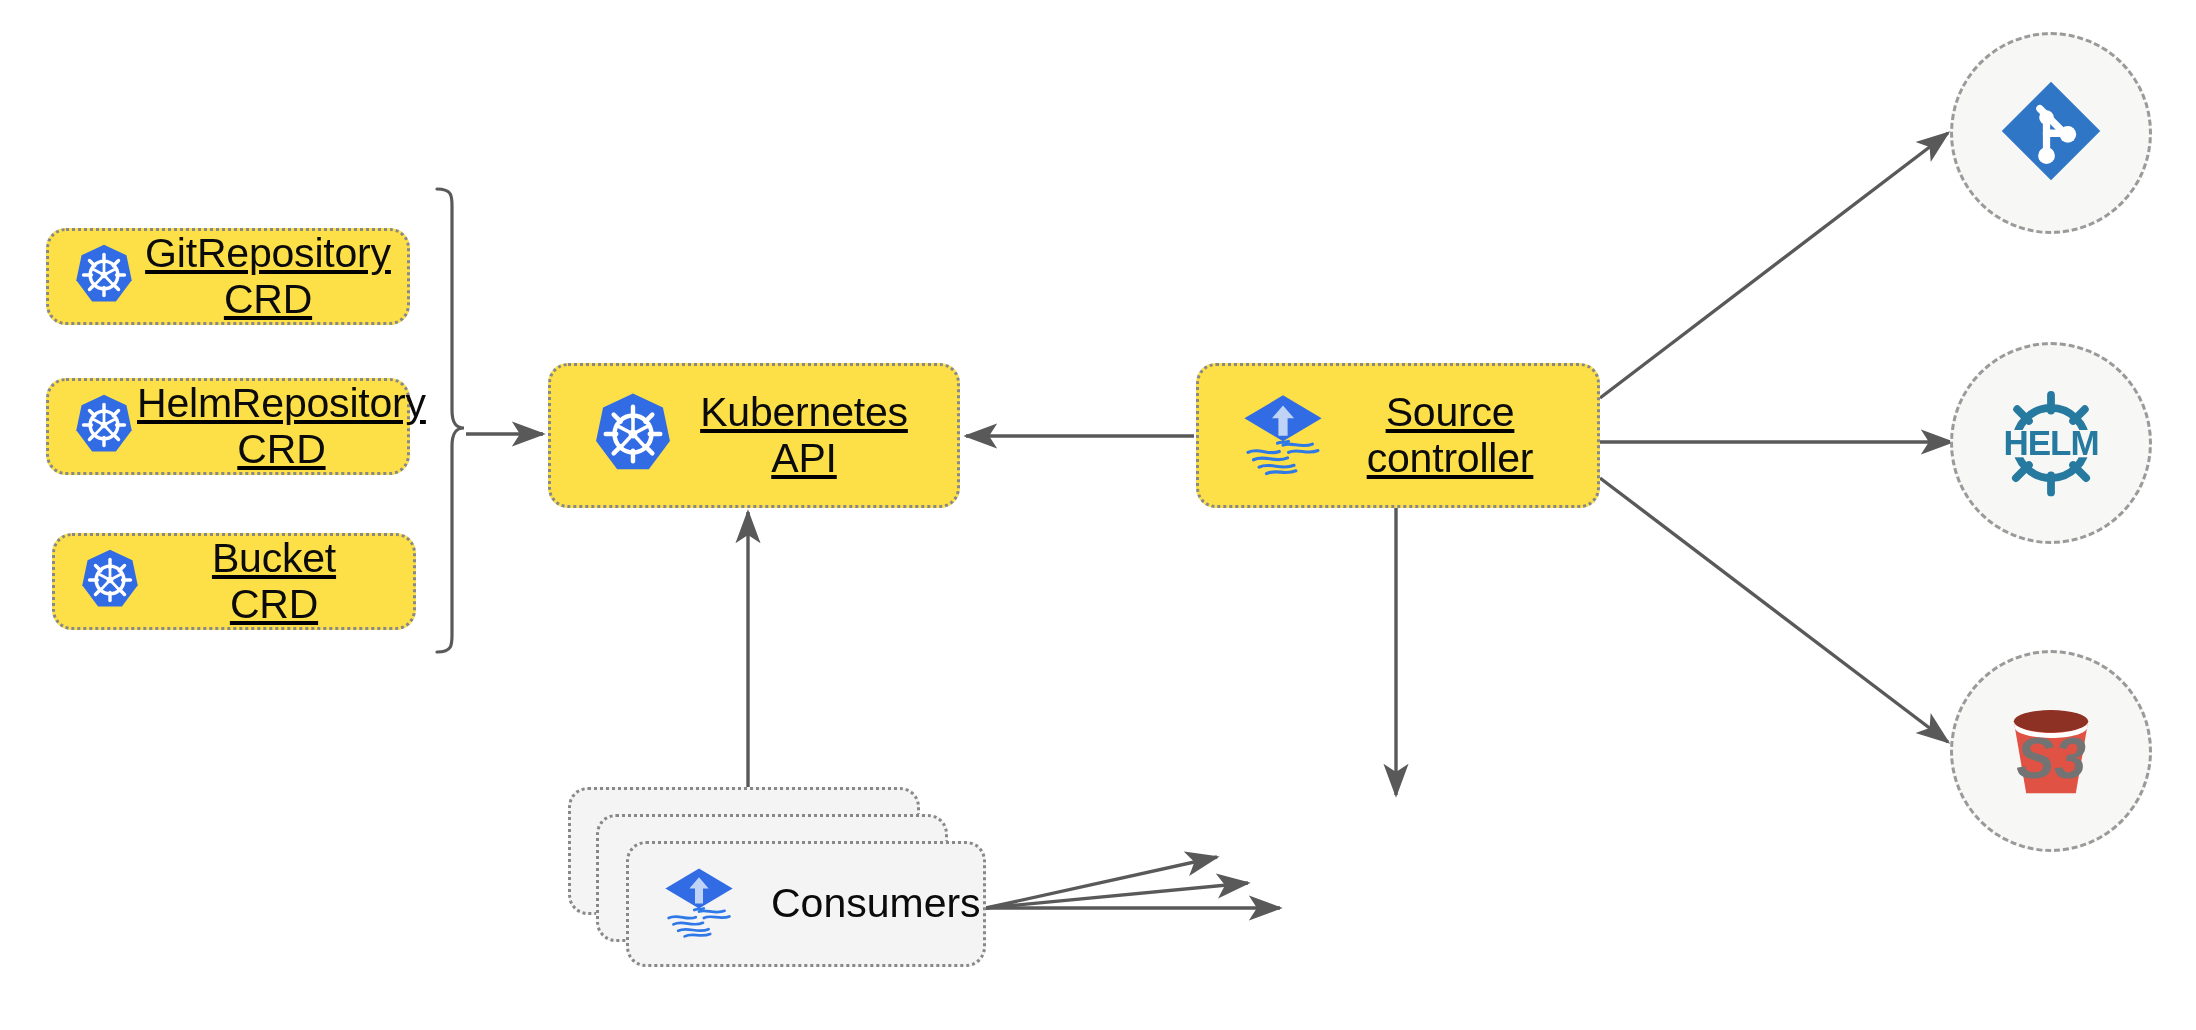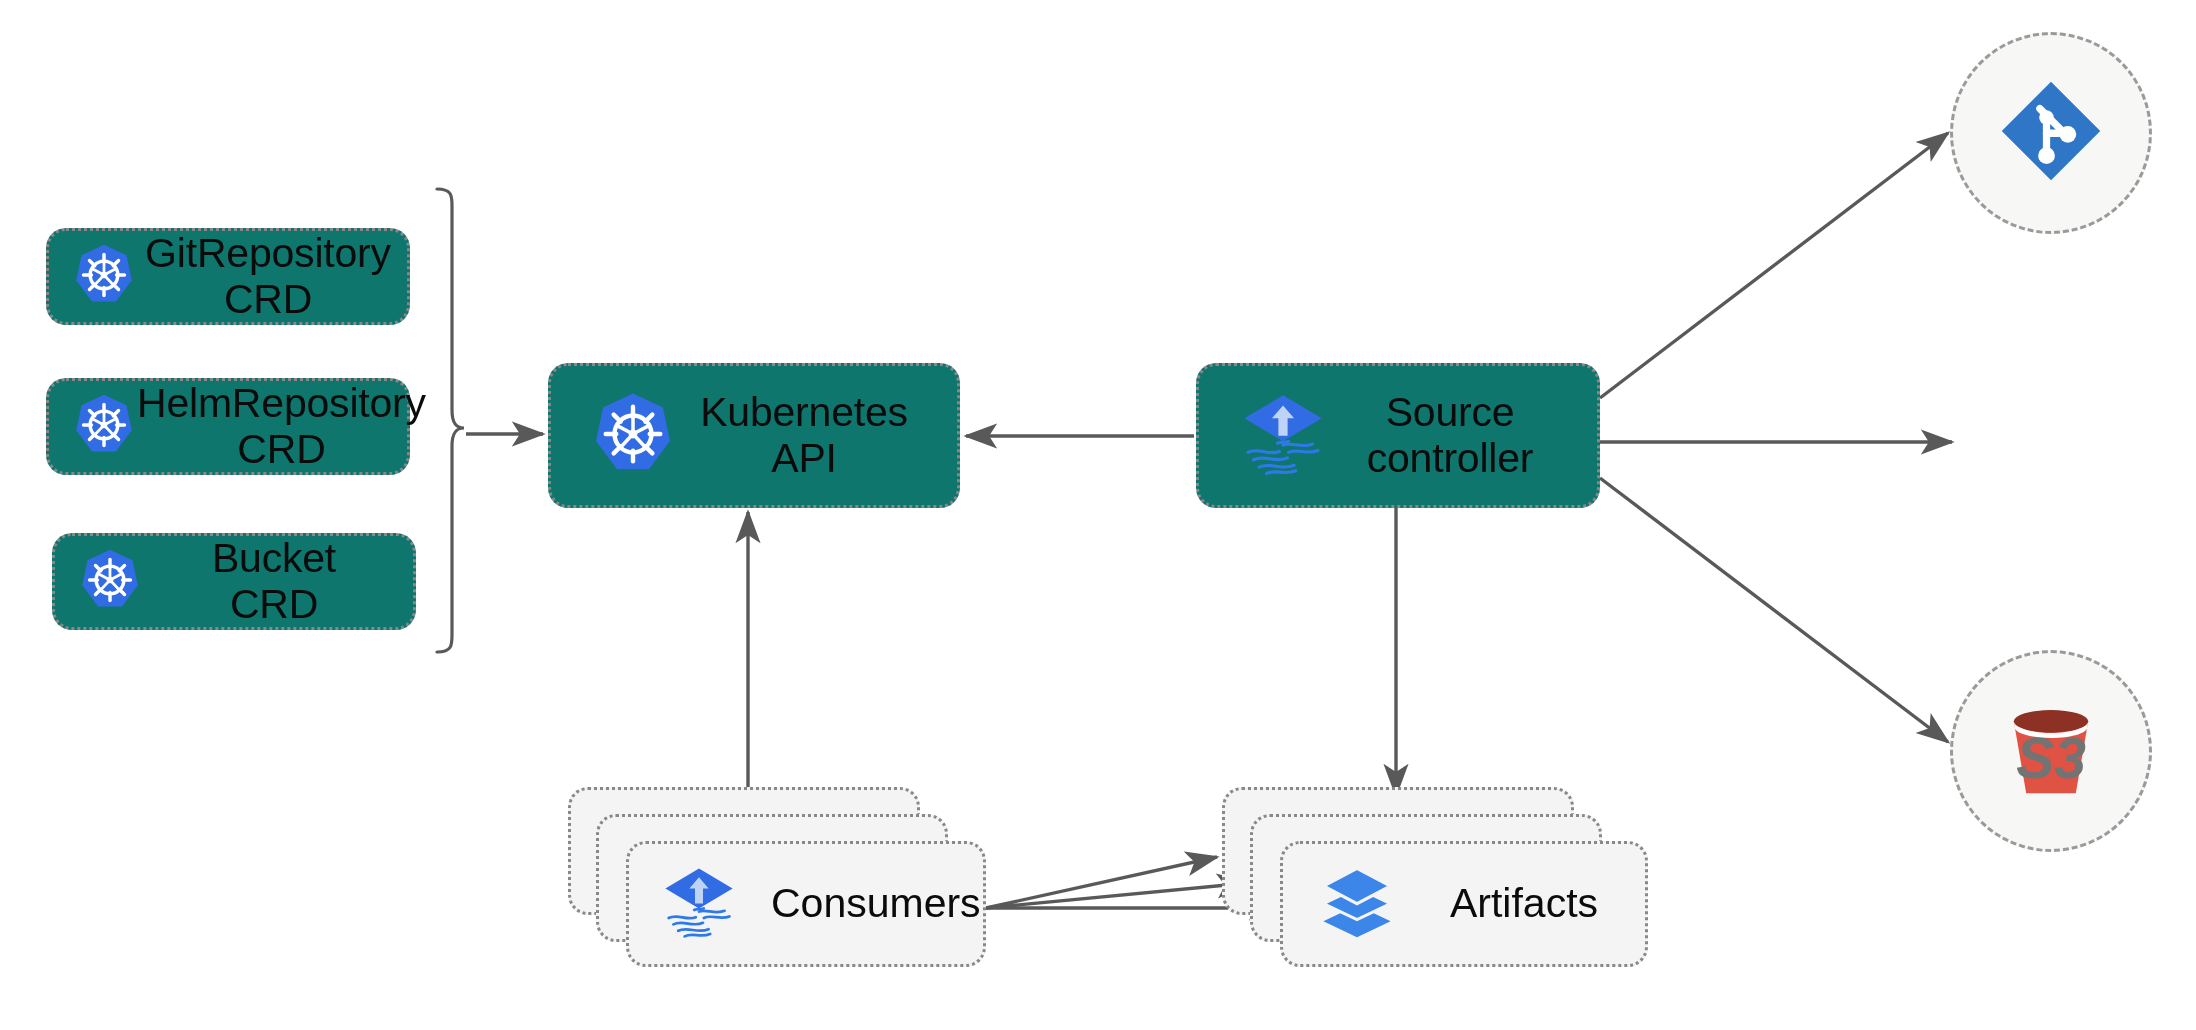--- a/index.html
+++ b/index.html
@@ -3,27 +3,28 @@
 <meta charset="utf-8">
 <style>
   html,body{margin:0;padding:0;background:#ffffff;}
   body{font-family:"Liberation Sans","DejaVu Sans",sans-serif;}
   #canvas{position:relative;width:2196px;height:1030px;background:#ffffff;overflow:hidden;}
   svg.edges{position:absolute;left:0;top:0;width:2196px;height:1030px;pointer-events:none;}
 
   
   .node{
     position:absolute;
-    background:#0f766e;
+    background:#fde047;
     border:3px dotted #888888;
     border-radius:20px;
     box-sizing:border-box;
     display:flex;
     align-items:center;
     justify-content:center;
+    text-decoration:underline;
   }
   .node .label{
     color:#0b0b0b;
     font-size:41px;
     line-height:1.12;
     text-align:center;
     white-space:pre-line;
     letter-spacing:-0.2px;
   }
   .crd-node{display:flex;align-items:center;justify-content:flex-start;padding-left:22px;}
@@ -246,51 +247,54 @@
             <path d="M50,62 C58,58 70,66 82,61"></path>
             <path d="M56,70 C66,65 76,73 88,68"></path>
             <path d="M44,60 C48,58 52,60 56,58"></path>
           </g>
         </svg>
       </span>
       <span class="label">Consumers</span>
     </div>
   </div>
 
-  <div class="stack" style="left:1222px;top:787px;width:420px;height:180px;">
-    <div class="sheet back" style="left:0px;top:0px;width:352px;height:128px;"></div>
-    <div class="sheet middle" style="left:28px;top:27px;width:352px;height:128px;"></div>
-    <div class="sheet front" style="left:58px;top:54px;width:368px;height:126px;padding-left:34px;">
-      <span class="icon">
-        <svg width="80" height="80" viewBox="0 0 100 100">
-          <polygon points="50,54 92,74 50,94 8,74" fill="#3b86e8"></polygon>
-          <polygon points="50,32 92,52 50,72 8,52" fill="#3b86e8" stroke="#f4f4f4" stroke-width="4"></polygon>
-          <polygon points="50,8 92,30 50,52 8,30" fill="#3b86e8" stroke="#f4f4f4" stroke-width="4"></polygon>
-        </svg>
-      </span>
-      <span class="label">Artifacts</span>
-    </div>
-  </div>
 
   <div class="circle" style="left:1950px;top:32px;width:202px;height:202px;">
     <span class="icon">
       <svg width="112" height="112" viewBox="0 0 100 100">
         <polygon points="50,6 94,50 50,94 6,50" fill="#2f76c7"></polygon>
         <g stroke="#ffffff" stroke-width="6.5" fill="none" stroke-linecap="round">
           <line x1="40" y1="30" x2="62" y2="52"></line>
           <line x1="46" y1="38" x2="46" y2="72"></line>
           <line x1="46" y1="52" x2="62" y2="52"></line>
         </g>
         <circle cx="46" cy="72" r="7.5" fill="#ffffff"></circle>
         <circle cx="46" cy="38" r="6.5" fill="#ffffff"></circle>
         <circle cx="65" cy="53" r="7.5" fill="#ffffff"></circle>
       </svg>
     </span>
   </div>
 
+  <div class="circle" style="left:1950px;top:342px;width:202px;height:202px;">
+    <span class="icon" style="position:relative;width:130px;height:130px;display:block;">
+      <svg width="130" height="130" viewBox="0 0 100 100" style="position:absolute;left:0;top:0;">
+        <g stroke="#277a9f" stroke-width="6" fill="none" stroke-linecap="round">
+          <circle cx="50" cy="50" r="27"></circle>
+          <line x1="50" y1="13" x2="50" y2="25"></line>
+          <line x1="50" y1="75" x2="50" y2="88"></line>
+          <line x1="24" y1="24" x2="33" y2="33"></line>
+          <line x1="67" y1="67" x2="77" y2="77"></line>
+          <line x1="76" y1="24" x2="67" y2="33"></line>
+          <line x1="33" y1="67" x2="23" y2="77"></line>
+        </g>
+        <rect x="12" y="40" width="76" height="21" fill="#f7f7f5"></rect>
+      </svg>
+      <span style="position:absolute;left:0;top:0;width:130px;height:130px;display:flex;align-items:center;justify-content:center;color:#277a9f;font-size:35px;font-weight:bold;letter-spacing:-1px;">HELM</span>
+    </span>
+  </div>
 
   <div class="circle" style="left:1950px;top:650px;width:202px;height:202px;">
     <span class="icon" style="position:relative;width:124px;height:124px;display:block;">
       <svg width="124" height="124" viewBox="0 0 100 100" style="position:absolute;left:0;top:0;">
         <path d="M20,26 L80,26 L70,84 L30,84 Z" fill="#e05243"></path>
         <ellipse cx="50" cy="26" rx="30" ry="9" fill="#8c3123"></ellipse>
         <path d="M20,26 C20,31 34,35.5 50,35.5 C66,35.5 80,31 80,26 L79.2,31 C79.2,35.6 65.8,39.5 50,39.5 C34.2,39.5 20.8,35.6 20.8,31 Z" fill="#ffffff"></path>
       </svg>
       <span style="position:absolute;left:0;top:0;width:124px;height:124px;display:flex;align-items:center;justify-content:center;padding-top:14px;box-sizing:border-box;color:#737373;font-size:57px;font-weight:bold;font-style:italic;">S3</span>
     </span>

